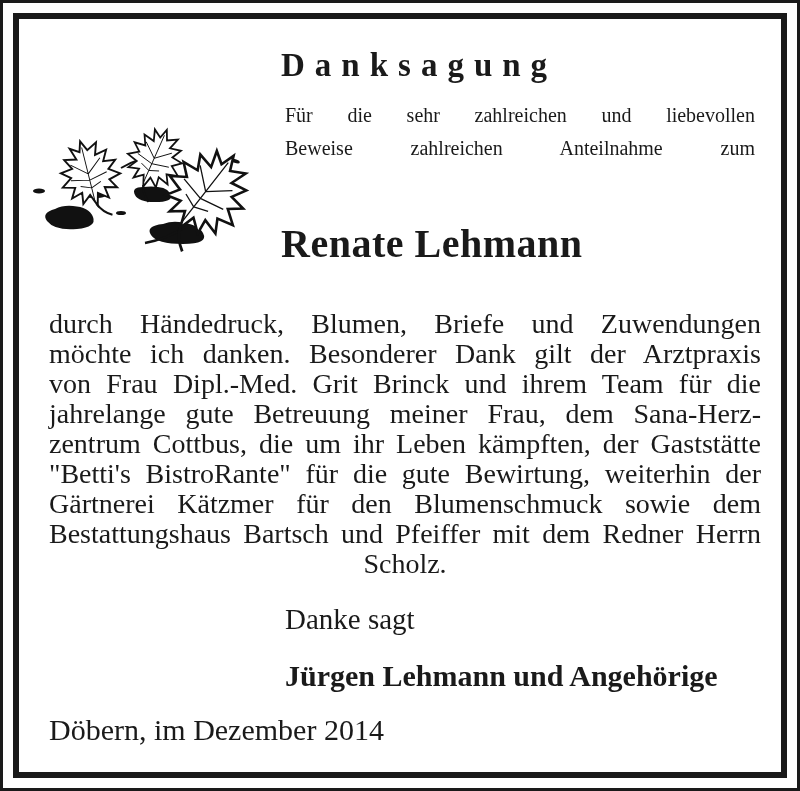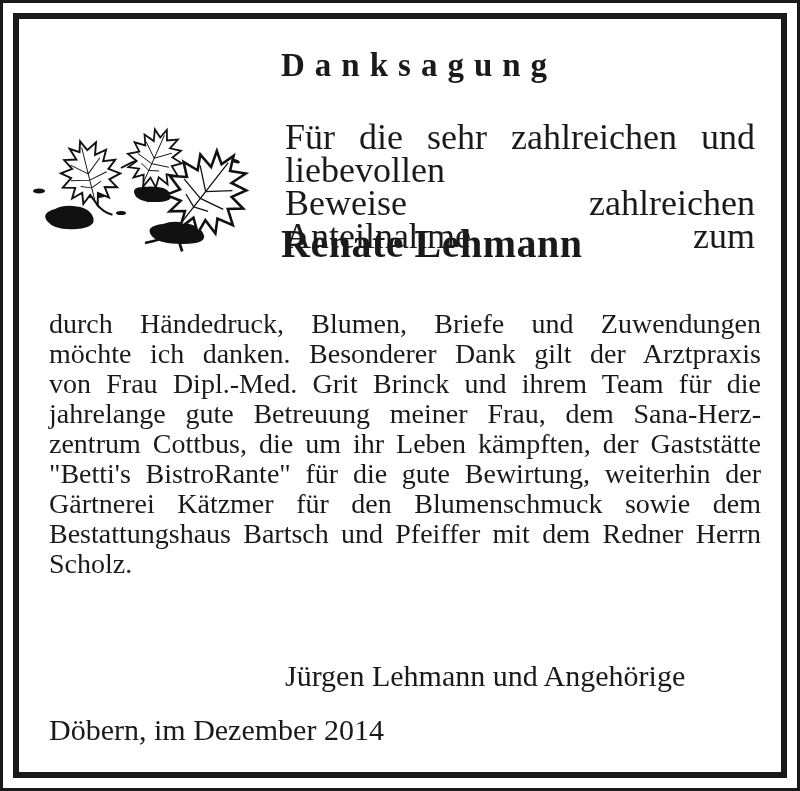--- a/index.html
+++ b/index.html
@@ -25,41 +25,41 @@
     background: var(--paper);
   }
   .blk { position: absolute; white-space: nowrap; }
 
   .title {
     left: 262px; top: 28px;
     font-size: 33px; font-weight: bold;
     letter-spacing: 10px;
   }
   .intro {
-    left: 266px; top: 102px; width: 470px;
-    font-size: 36px; line-height: 33px;
+    left: 266px; top: 80px; width: 470px;
+    font-size: 20px; line-height: 33px;
     white-space: normal;
   }
   .intro .ln { display: block; }
   .j { text-align: justify; text-align-last: justify; }
 
   .deceased {
     left: 262px; top: 201px;
     font-size: 40px; font-weight: bold;
     letter-spacing: 0.5px;
   }
   .bodytext {
     left: 30px; top: 290px; width: 712px;
     font-size: 28px; line-height: 30px;
     white-space: normal;
   }
-  .bodytext .ln { display: block; }
+  .bodytext .ln { display: block; text-align: center; }
 
   .closing  { left: 266px; top: 584px; font-size: 29px; }
-  .signature{ left: 266px; top: 640px; font-size: 30px; font-weight: normal; }
+  .signature{ left: 266px; top: 640px; font-size: 30px; font-weight: bold; }
   .dateline { left: 30px;  top: 694px; font-size: 30px; }
 
   .leaves { position: absolute; left: 6px; top: 102px; width: 246px; height: 140px; }
   .leaves svg { width: 100%; height: 100%; display: block; }
 </style>
 </head>
 <body>
 
 <div class="frame-outer">
   <div class="frame-inner">
@@ -104,17 +104,18 @@
       <span class="ln j">möchte ich danken. Besonderer Dank gilt der Arztpraxis</span>
       <span class="ln j">von Frau Dipl.-Med. Grit Brinck und ihrem Team für die</span>
       <span class="ln j">jahrelange gute Betreuung meiner Frau, dem Sana-Herz-</span>
       <span class="ln j">zentrum Cottbus, die um ihr Leben kämpften, der Gaststätte</span>
       <span class="ln j">"Betti's BistroRante" für die gute Bewirtung, weiterhin der</span>
       <span class="ln j">Gärtnerei Kätzmer für den Blumenschmuck sowie dem</span>
       <span class="ln j">Bestattungshaus Bartsch und Pfeiffer mit dem Redner Herrn</span>
       <span class="ln">Scholz.</span>
     </div>
 
+    <div class="blk closing">Danke sagt</div>
     <div class="blk signature">Jürgen Lehmann und Angehörige</div>
     <div class="blk dateline">Döbern, im Dezember 2014</div>
 
   </div>
 </div>
 
 </body></html>

